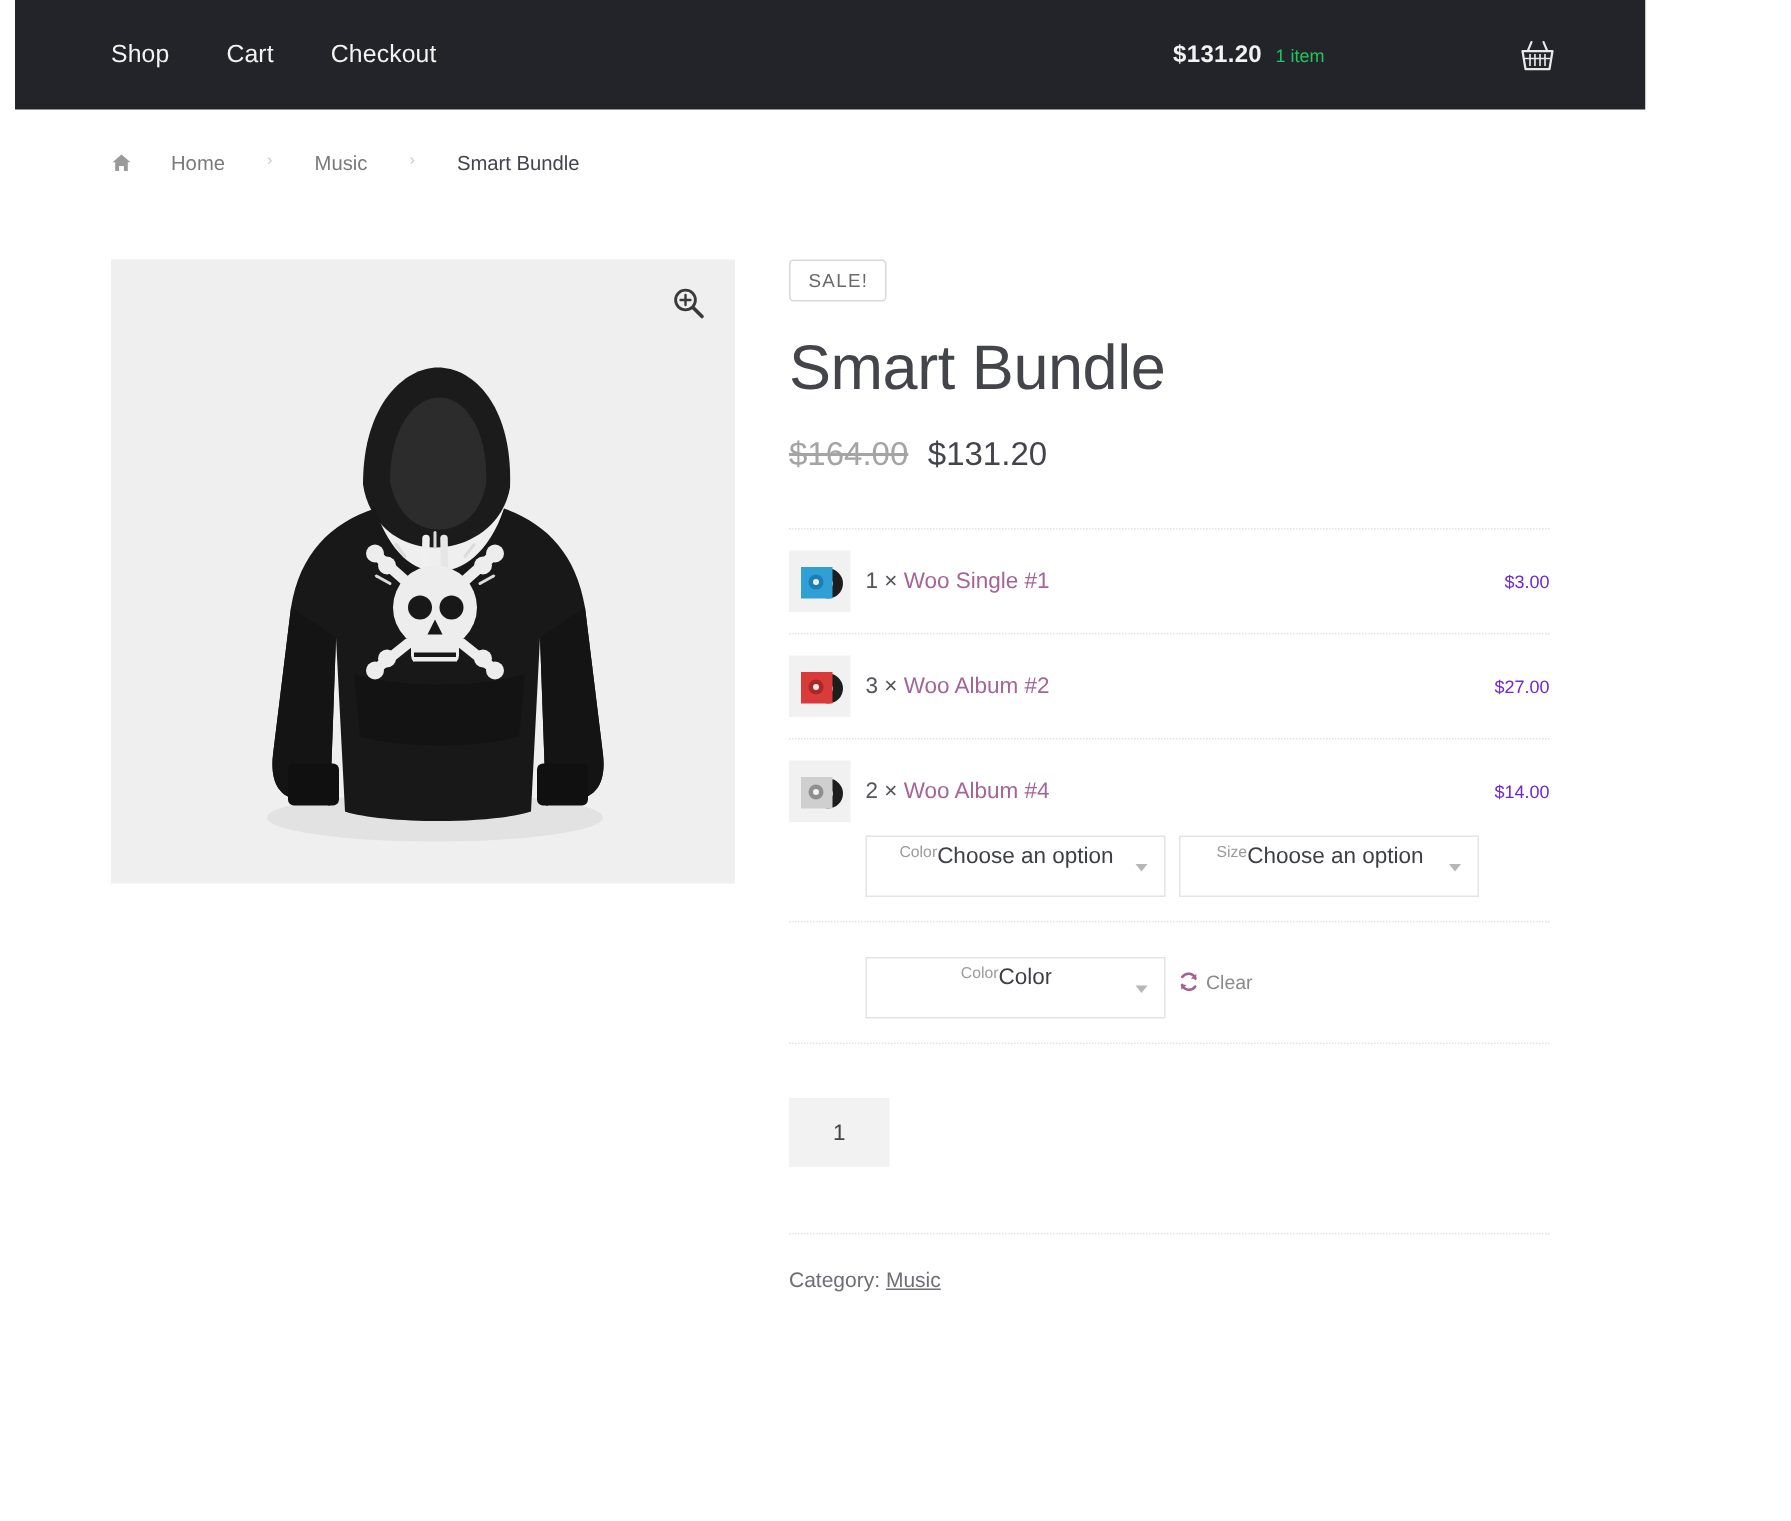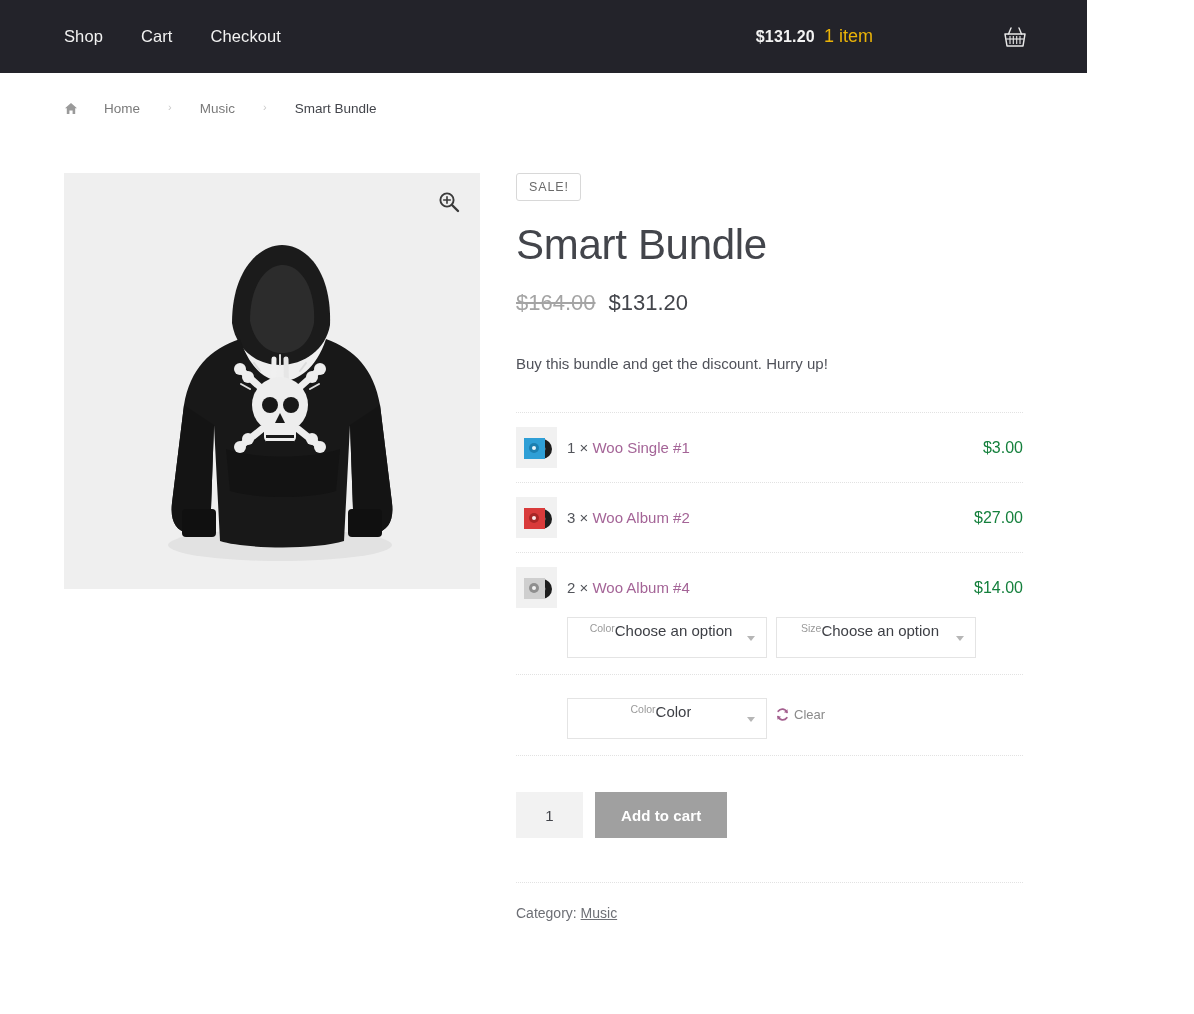--- a/index.html
+++ b/index.html
@@ -4,21 +4,21 @@
 <style>
   * { box-sizing: border-box; }
   html, body {
     margin: 0; padding: 0;
     width: 1194px; height: 1014px;
     background: #ffffff;
     font-family: "Liberation Sans", sans-serif;
     color: #43454b;
     -webkit-font-smoothing: antialiased;
   }
-  .page { position: relative; width: 1087px; height: 1014px; overflow: hidden; }
+  .page { position: relative; width: 1087px; height: 1014px; overflow: hidden; margin-left: 10px; }
 
   
   .site-header {
     height: 73px;
     background: #23232a;
     display: flex;
     align-items: center;
     padding: 0 60px 0 0;
     position: relative;
   }
@@ -42,21 +42,21 @@
     gap: 0;
   }
   .cart-link {
     display: flex;
     align-items: baseline;
     gap: 9px;
     text-decoration: none;
     cursor: pointer;
   }
   .cart-amount { color: #f2f2f2; font-size: 16px; font-weight: 600; letter-spacing: .2px; }
-  .cart-count { color: #eab308; font-size: 18px; }
+  .cart-count { color: #22c55e; font-size: 12px; }
   .basket-icon {
     margin-left: 130px;
     width: 24px; height: 22px;
     display: inline-block;
     position: relative;
   }
 
   
   .breadcrumb {
     display: flex;
@@ -159,22 +159,22 @@
   .thumb svg { display:block; width:100%; height:100%; }
   .item-title {
     margin-left: 10px;
     font-size: 15px;
     color: #53555b;
     white-space: nowrap;
   }
   .item-link { color: #a46497; text-decoration: none; cursor: pointer; }
   .item-price {
     margin-left: auto;
-    font-size: 16px;
-    color: #15803d;
+    font-size: 12px;
+    color: #6d28d9;
   }
   .variations {
     display: flex;
     align-items: center;
     gap: 9px;
     margin: 9px 0 2px 51px;
   }
   .select-box {
     position: relative;
     border: 1px solid #e4e4e4;
@@ -372,21 +372,20 @@
 
       <span class="sale-badge">SALE!</span>
 
       <h1 class="product-title">Smart Bundle</h1>
 
       <div class="price-row">
         <span class="price-old">$164.00</span>
         <span class="price-new">$131.20</span>
       </div>
 
-      <p class="short-desc">Buy this bundle and get the discount. Hurry up!</p>
 
       
       <div class="bundle">
 
         <div class="bundle-row">
           <div class="bundle-main">
             <span class="thumb">
               <svg viewBox="0 0 41 41" aria-hidden="true">
                 <rect width="41" height="41" fill="#f1f1f1"></rect>
                 <circle cx="26" cy="22" r="10" fill="#1d1d1d"></circle>
@@ -475,21 +474,20 @@
               <span>Clear</span>
             </a>
           </div>
         </div>
 
       </div>
 
       
       <div class="cart-form">
         <input class="qty-input" type="text" value="1" style="">
-        <button class="add-to-cart">Add to cart</button>
       </div>
 
       
       <div class="product-meta">
         <span>Category:</span>
         <a class="meta-link">Music</a>
       </div>
 
     </div>
   </div>

